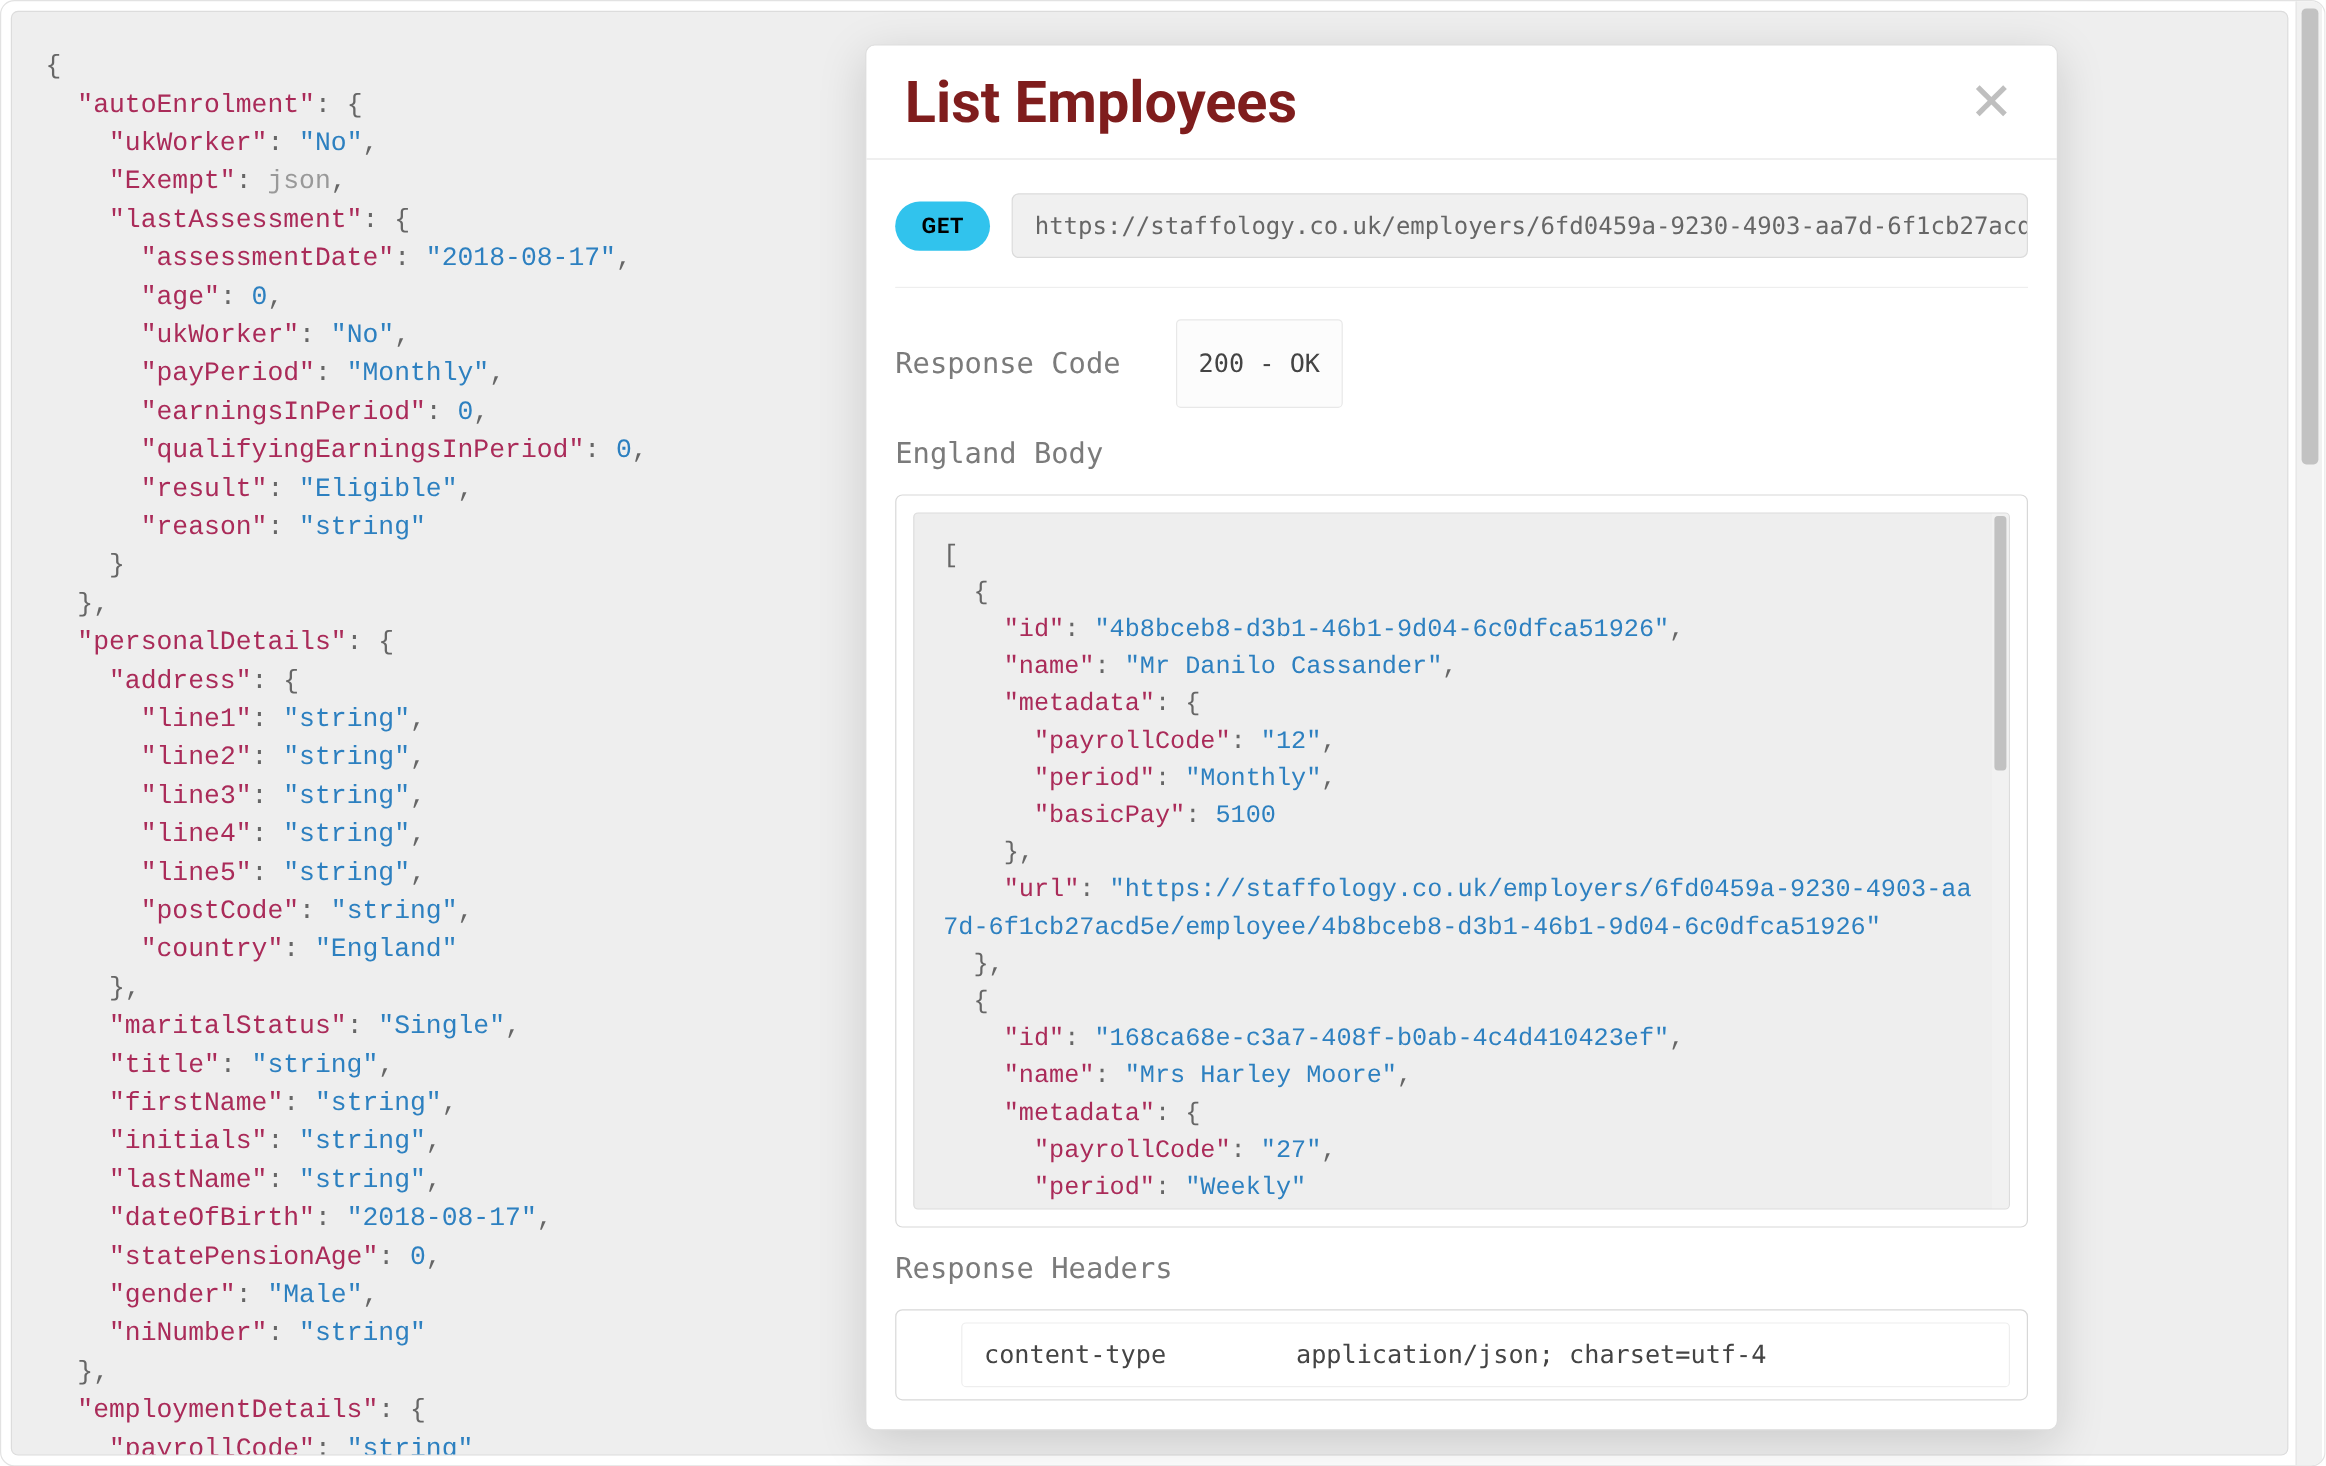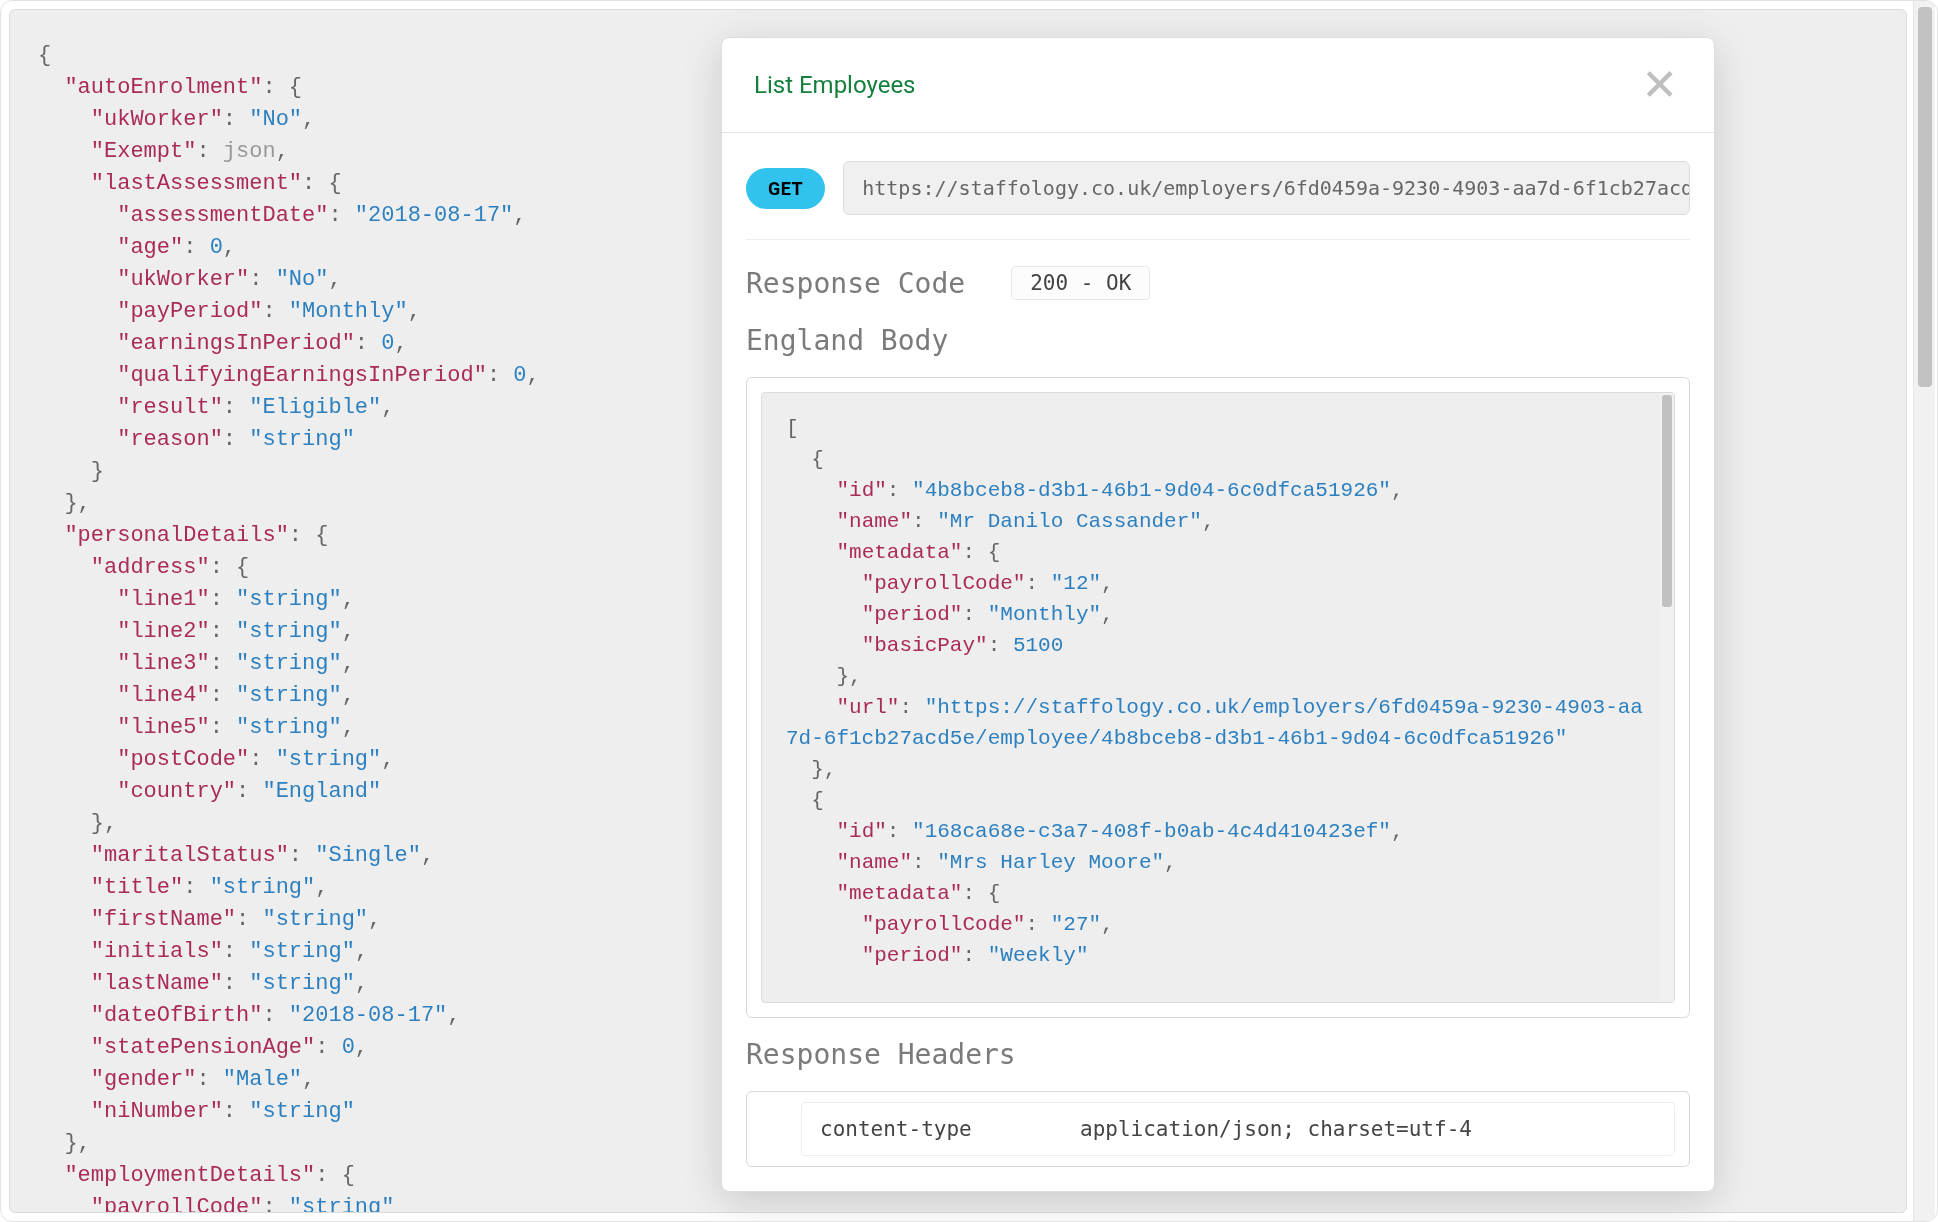--- a/index.html
+++ b/index.html
@@ -89,23 +89,23 @@
   }
   .modal-header {
     height: 94px;
     border-bottom: 1px solid #e5e5e5;
     display: flex;
     align-items: center;
     justify-content: space-between;
     padding: 0 36px 0 32px;
   }
   .modal-title {
-    font-size: 24px;
-    color: #15803d;
-    font-weight: 400;
+    font-size: 48px;
+    color: #7f1d1d;
+    font-weight: 700;
   }
   .modal-close {
     font-size: 44px;
     color: #bfbfbf;
     cursor: pointer;
     line-height: 1;
   }
   .modal-body {
     flex: 1;
     padding: 28px 24px 24px 24px;
@@ -140,34 +140,34 @@
     padding: 14px 18px;
     font-family: monospace;
     font-size: 20px;
     color: #666;
     white-space: nowrap;
     overflow: hidden;
   }
 
   .section-label {
     color: #7b7b7b;
-    font-size: 28px;
+    font-size: 24px;
     font-family: monospace;
   }
   .response-code-row {
     display: flex;
     align-items: center;
     gap: 46px;
     padding: 6px 0 4px 0;
   }
   .response-code-val {
     background: #fcfcfc;
     border: 1px solid #e8e8e8;
     border-radius: 4px;
-    padding: 4px 18px;
+    padding: 24px 18px;
     font-family: monospace;
     font-size: 21px;
     color: #444;
   }
 
   .response-body-box {
     position: relative;
     border: 1px solid #d8d8d8;
     border-radius: 6px;
     flex: 1;

